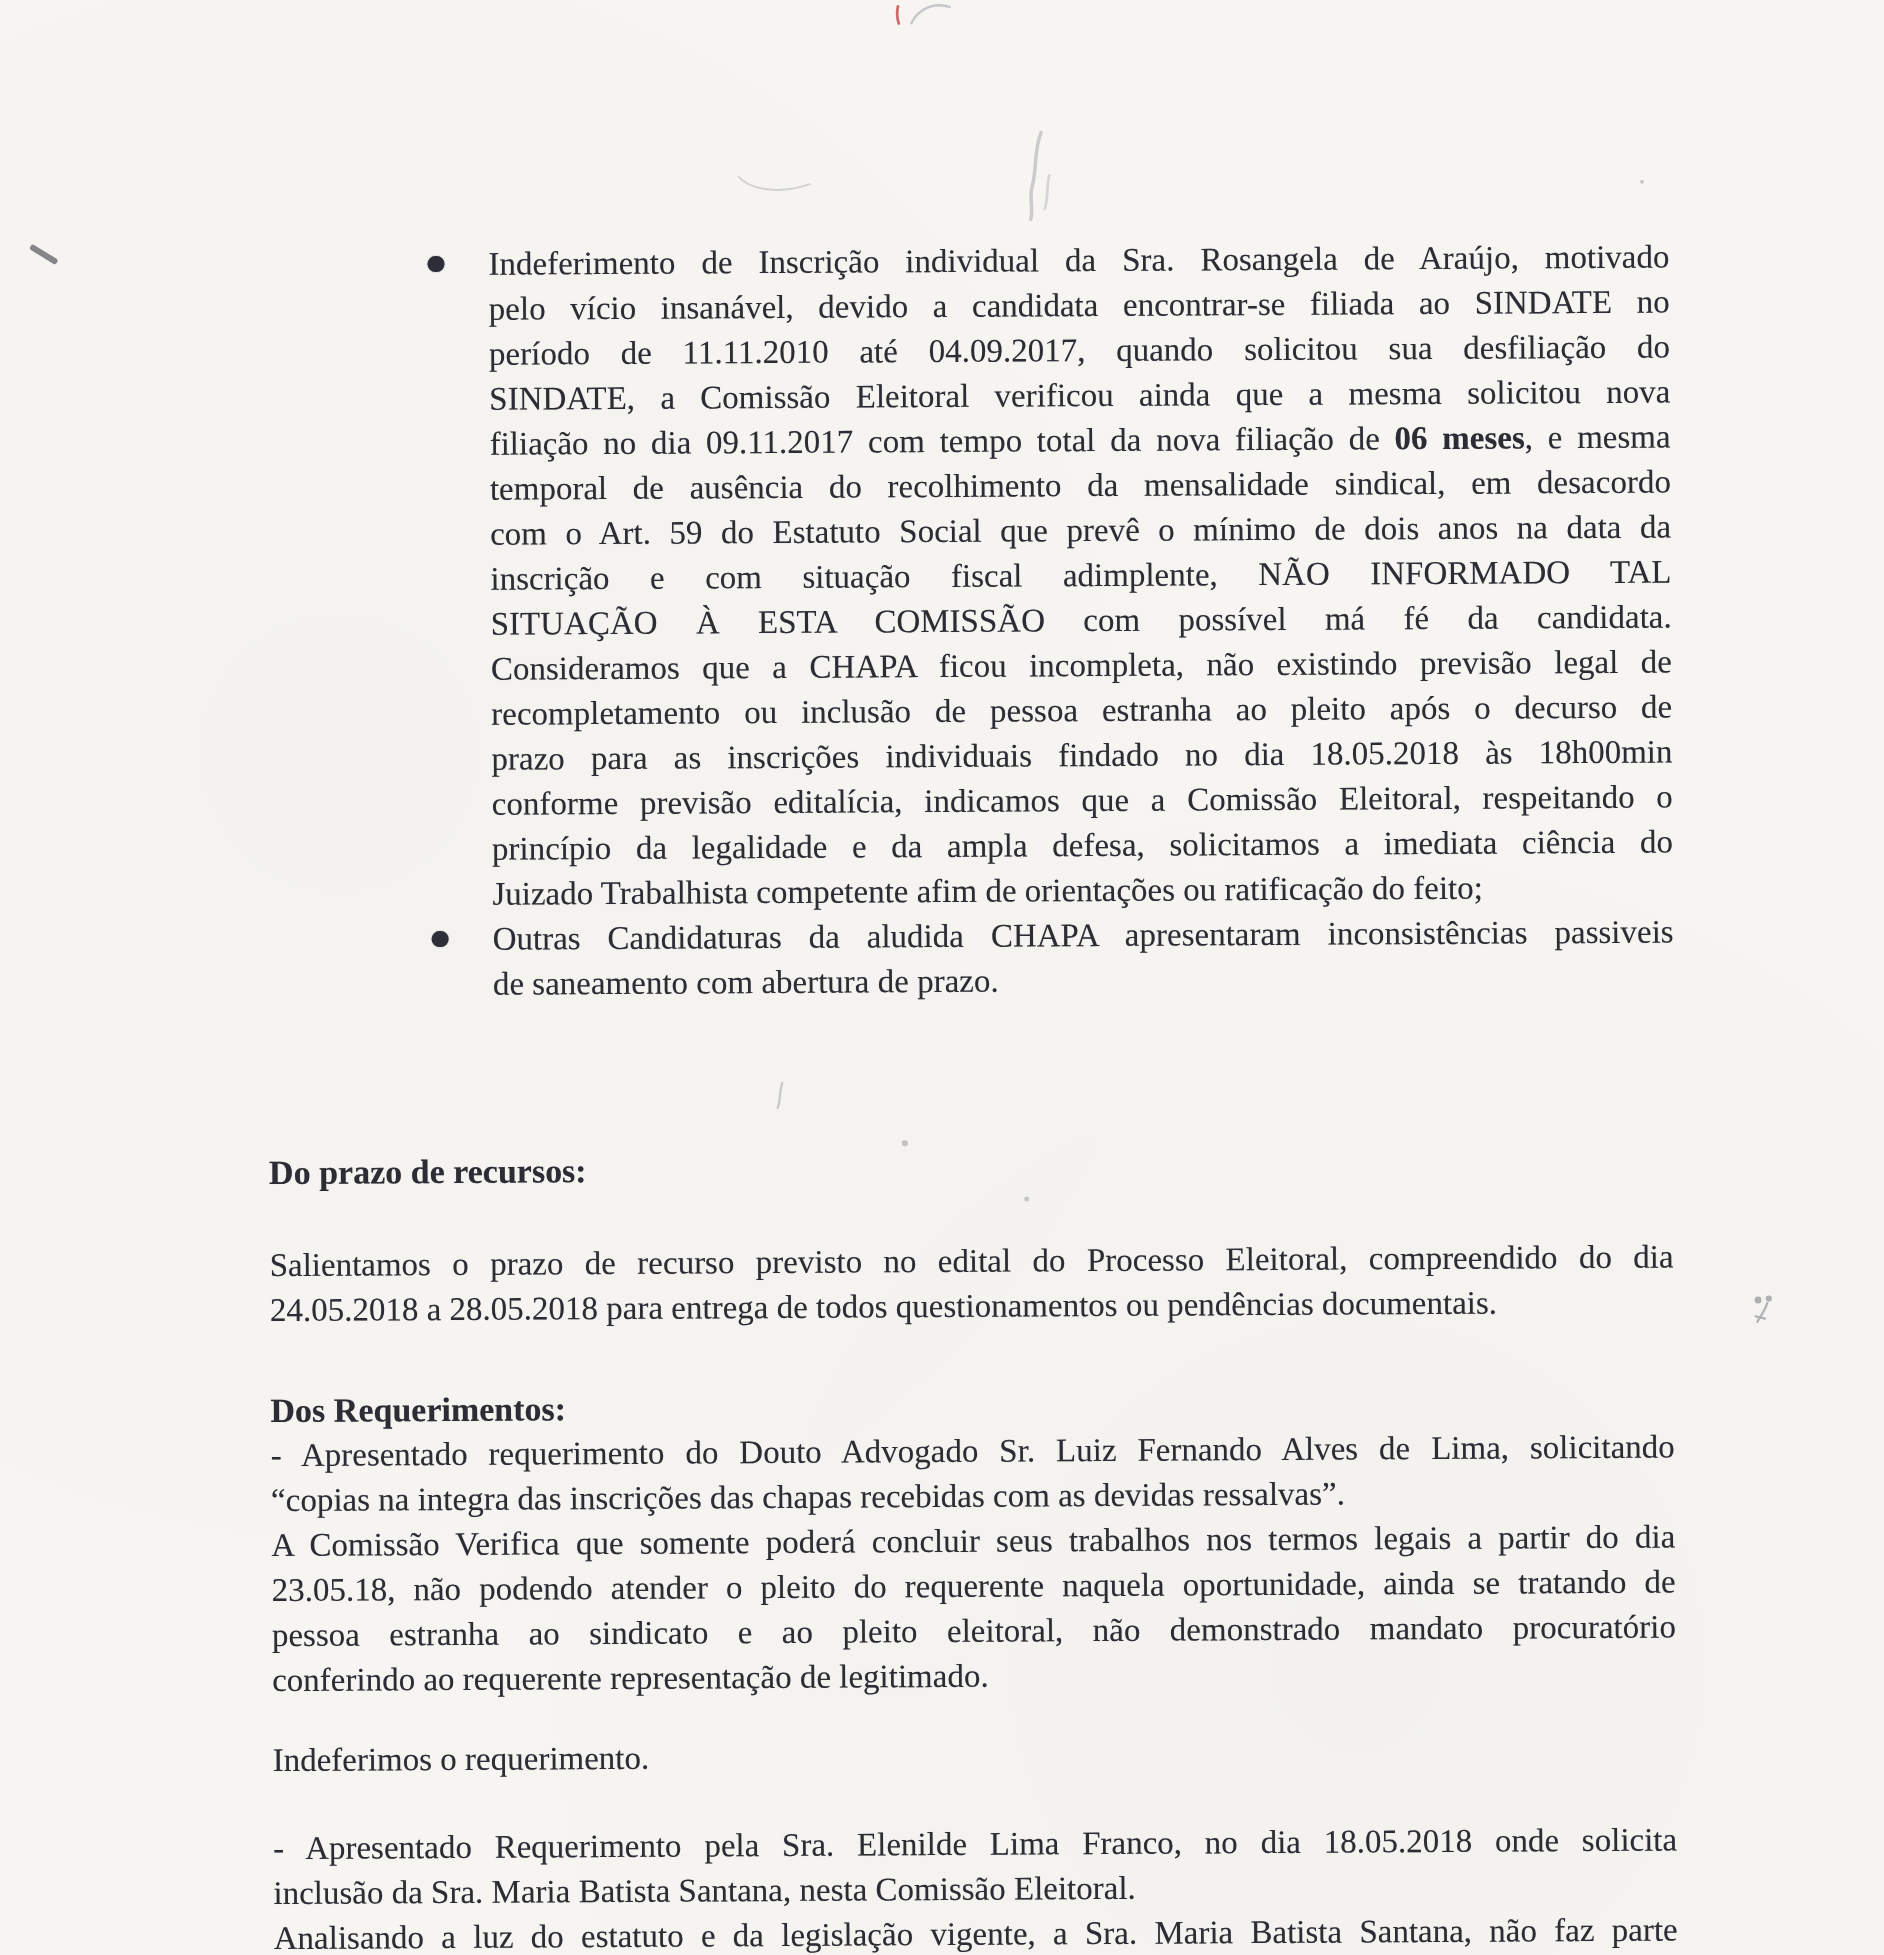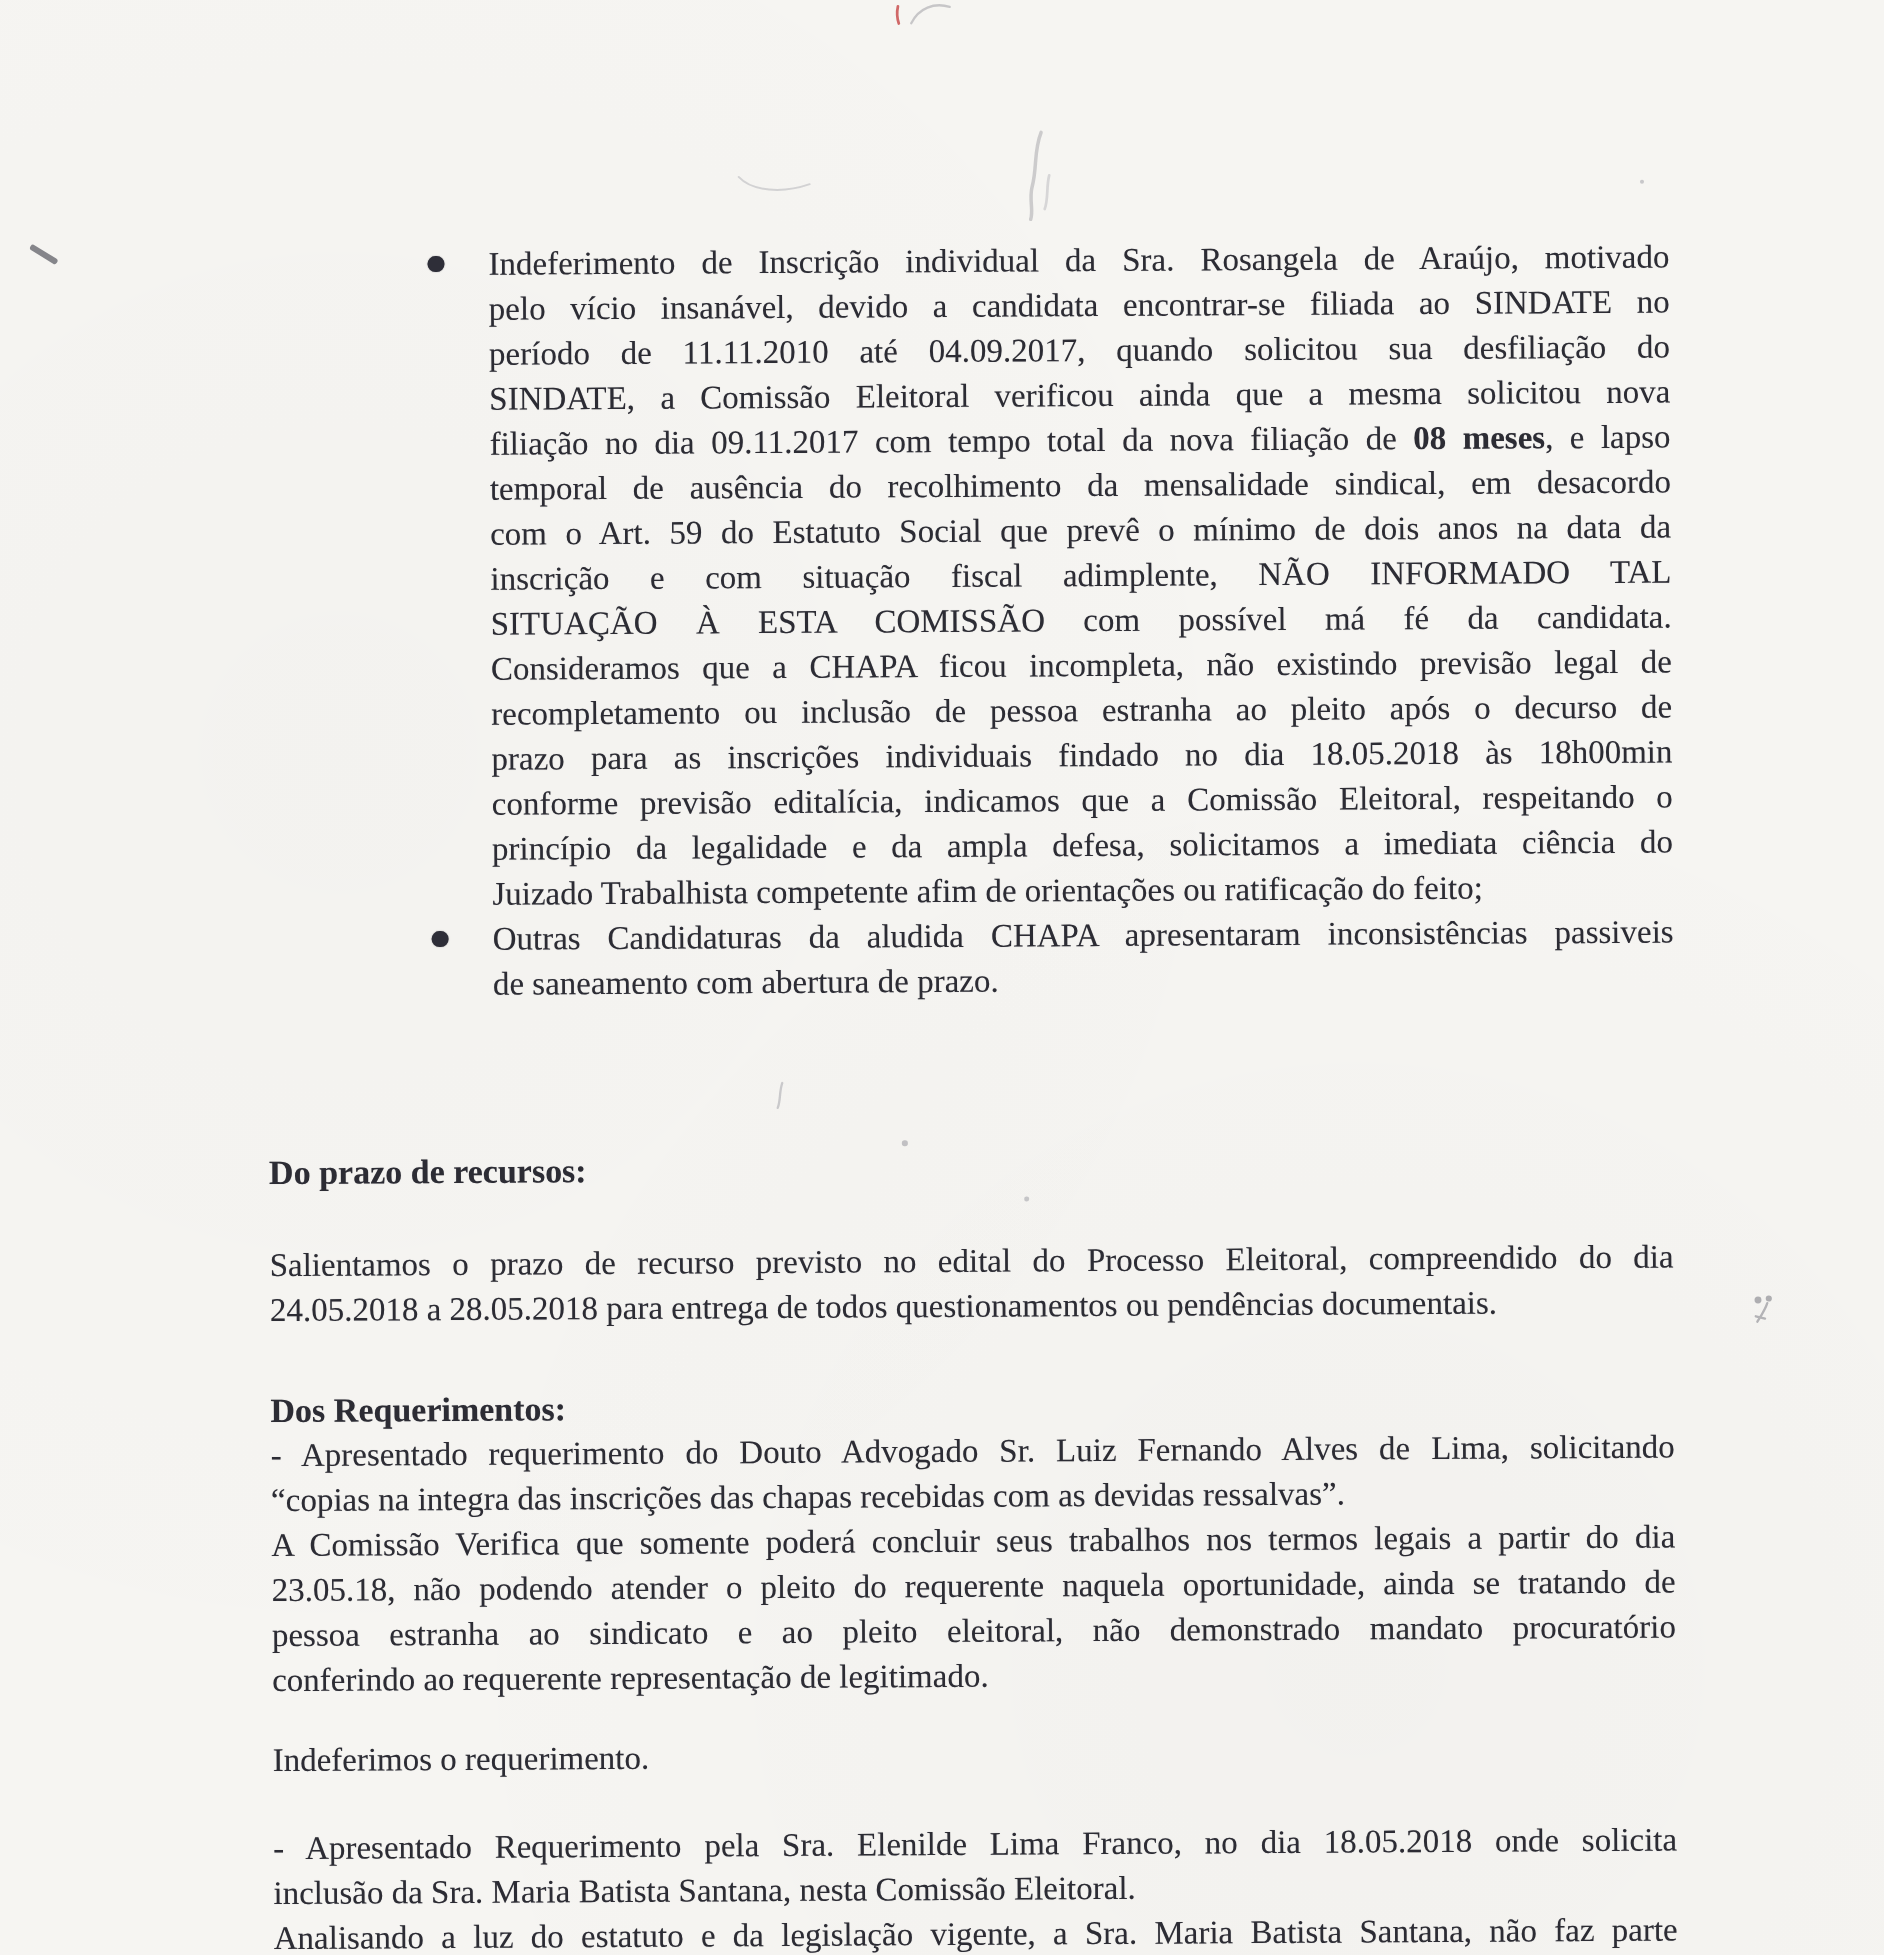--- a/index.html
+++ b/index.html
@@ -53,21 +53,21 @@
     <div class="bl">
       <div class="bi">
         <div class="bm">
             <div class="dot"></div>
           </div>
         <div class="bt">
           <div class="ln j">Indeferimento de Inscrição individual da Sra. Rosangela de Araújo, motivado</div>
           <div class="ln j">pelo vício insanável, devido a candidata encontrar-se filiada ao SINDATE no</div>
           <div class="ln j">período de 11.11.2010 até 04.09.2017, quando solicitou sua desfiliação do</div>
           <div class="ln j">SINDATE, a Comissão Eleitoral verificou ainda que a mesma solicitou nova</div>
-          <div class="ln j"><span>filiação no dia 09.11.2017 com tempo total da nova filiação de </span><b>08 meses</b><span>, e lapso</span></div>
+          <div class="ln j"><span>filiação no dia 09.11.2017 com tempo total da nova filiação de </span><b>06 meses</b><span>, e mesma</span></div>
           <div class="ln j">temporal de ausência do recolhimento da mensalidade sindical, em desacordo</div>
           <div class="ln j">com o Art. 59 do Estatuto Social que prevê o mínimo de dois anos na data da</div>
           <div class="ln j">inscrição e com situação fiscal adimplente, NÃO INFORMADO TAL</div>
           <div class="ln j">SITUAÇÃO À ESTA COMISSÃO com possível má fé da candidata.</div>
           <div class="ln j">Consideramos que a CHAPA ficou incompleta, não existindo previsão legal de</div>
           <div class="ln j">recompletamento ou inclusão de pessoa estranha ao pleito após o decurso de</div>
           <div class="ln j">prazo para as inscrições individuais findado no dia 18.05.2018 às 18h00min</div>
           <div class="ln j">conforme previsão editalícia, indicamos que a Comissão Eleitoral, respeitando o</div>
           <div class="ln j">princípio da legalidade e da ampla defesa, solicitamos a imediata ciência do</div>
           <div class="ln">Juizado Trabalhista competente afim de orientações ou ratificação do feito;</div>

